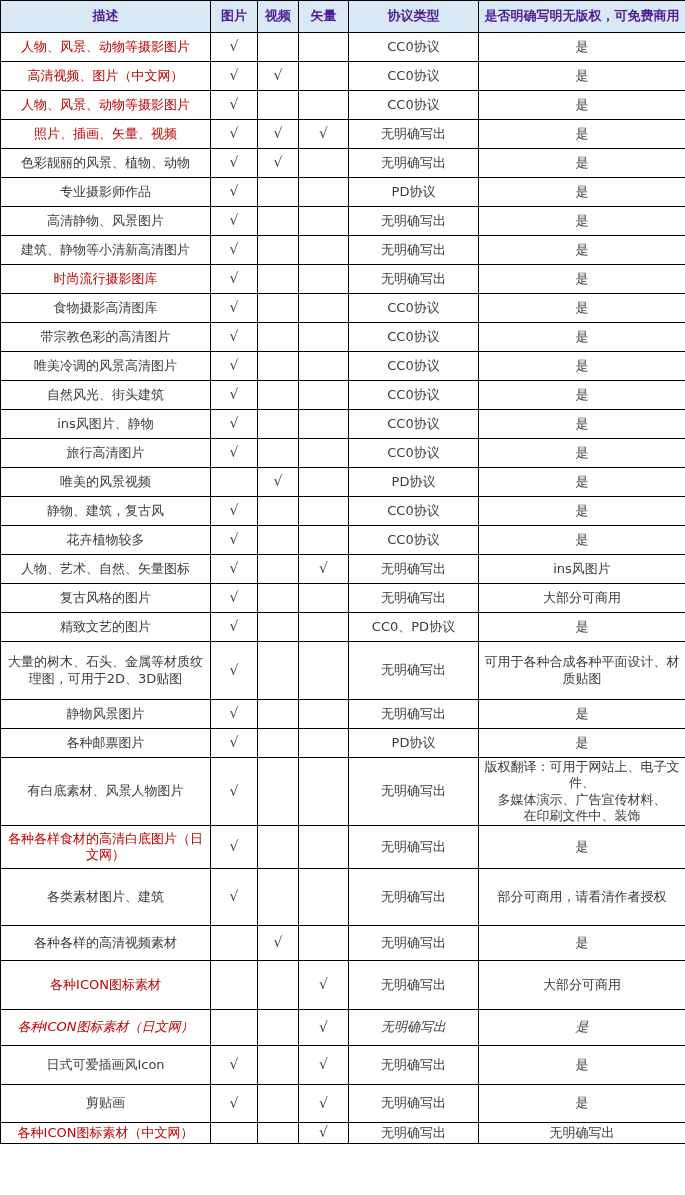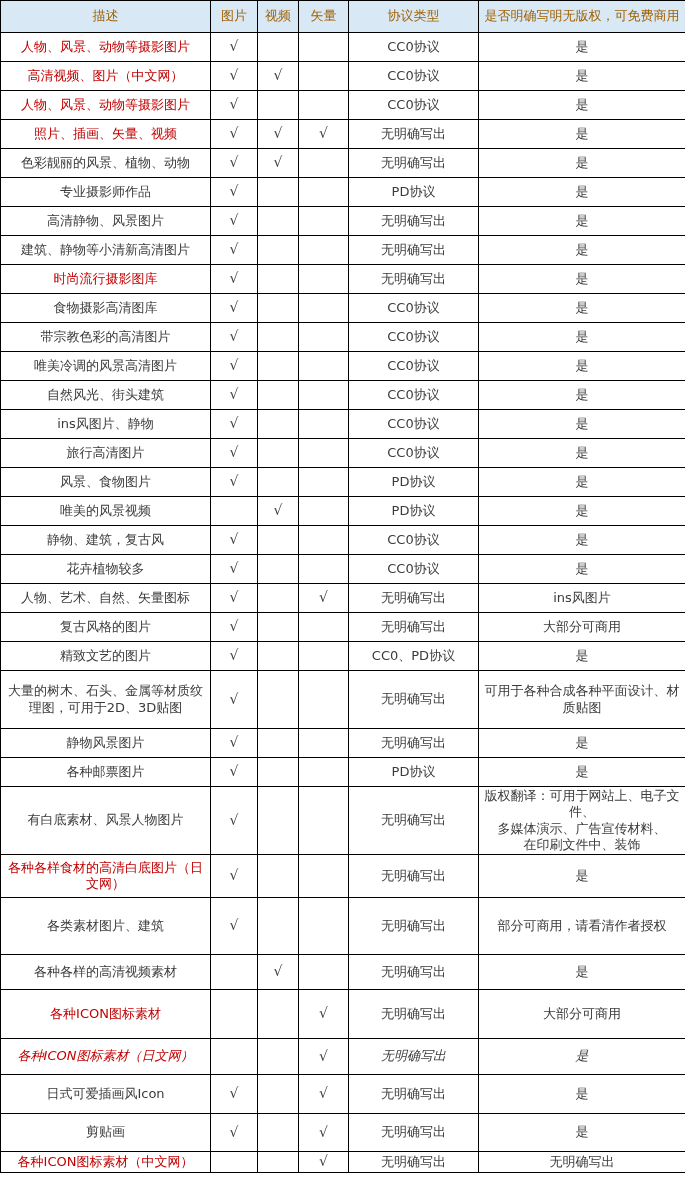--- a/index.html
+++ b/index.html
@@ -8,21 +8,21 @@
     font-family:"DejaVu Sans","Liberation Sans",sans-serif;
     --border:#000;--headerBg:#d8e9f5;--red:#c00000;--text:#3b3b3b;--strip:#bdd7ee;
   }
   table{border-collapse:collapse;table-layout:fixed;width:685px;}
   th,td{
     border:1px solid var(--border);
     text-align:center;vertical-align:middle;
     font-size:13px;line-height:1.25;color:var(--text);
     padding:1px 3px;overflow:hidden;word-break:break-all;
   }
-  th{background:var(--headerBg);font-weight:normal;height:29px;color:#a16207;}
+  th{background:var(--headerBg);font-weight:bold;height:29px;color:#4c1d95;}
   tbody tr{height:29px;}
   td.red{color:var(--red);}
   td .chk{font-size:14px;color:#404040;}
   td.commercial{white-space:pre-line;}
 </style>
 </head>
 <body style="--headerBg: #d8e9f5; --red: #c00000; --text: #3b3b3b; --border: #000000; --strip: #bdd7ee;">
 
 <table>
   <colgroup>
@@ -158,28 +158,20 @@
       </tr>
       <tr>
         <td class="">旅行高清图片</td>
         <td><span class="chk">√</span></td>
         <td></td>
         <td></td>
         <td>CC0协议</td>
         <td class="commercial">是</td>
       </tr>
       <tr>
-        <td class="">风景、食物图片</td>
-        <td><span class="chk">√</span></td>
-        <td></td>
-        <td></td>
-        <td>PD协议</td>
-        <td class="commercial">是</td>
-      </tr>
-      <tr>
         <td class="">唯美的风景视频</td>
         <td></td>
         <td><span class="chk">√</span></td>
         <td></td>
         <td>PD协议</td>
         <td class="commercial">是</td>
       </tr>
       <tr>
         <td class="">静物、建筑，复古风</td>
         <td><span class="chk">√</span></td>

